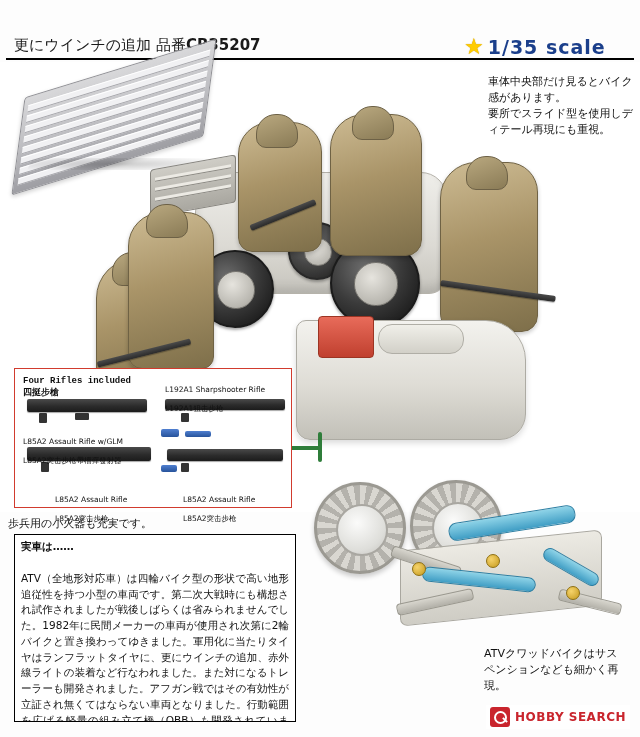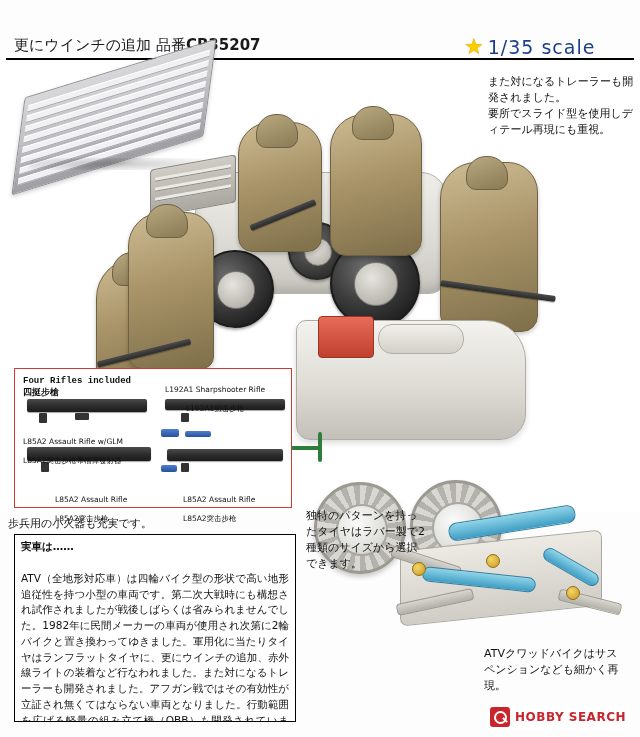--- a/index.html
+++ b/index.html
@@ -65,21 +65,21 @@
     gap: 4px;
   }
   .star {
     color: #ffcc00;
     font-size: 22px;
     line-height: 20px;
     text-shadow: 0 0 1px #b88800;
   }
   .scale-text {
     font-size: 19px;
-    font-weight: normal;
+    font-weight: bold;
     color: #1b3f8b;
     letter-spacing: 1px;
   }
 
   
   .art {
     position: absolute;
     left: 0;
     top: 62px;
     width: 640px;
@@ -383,21 +383,21 @@
     line-height: 1.35;
     font-family: Liberation Mono, monospace;
   }
   .rifle-label {
     position: absolute;
     font-size: 7.5px;
     line-height: 1.3;
     color: #111;
     white-space: pre-line;
   }
-  .rl-sharp { left: 150px; top: 6px; text-align: center; }
+  .rl-sharp { left: 150px; top: 6px; }
   .rl-glm { left: 8px; top: 58px; }
   .rl-a1 { left: 40px; top: 116px; }
   .rl-a2 { left: 168px; top: 116px; }
   .gun {
     position: absolute;
     background: linear-gradient(180deg,#4a4a4a 0%, #2b2b2b 55%, #1c1c1c 100%);
     border-radius: 2px;
     box-shadow: 0 1px 1px rgba(0,0,0,0.35);
   }
   .g-a { left: 12px; top: 30px; width: 120px; height: 13px; }
@@ -561,23 +561,22 @@
     <div class="ch-arm ca2"></div>
     <div class="ch-arm ca3"></div>
     <div class="ch-pipe cp1"></div>
     <div class="ch-pipe cp2"></div>
     <div class="ch-pipe cp3"></div>
     <div class="ch-bolt" style="left:22px; top:62px"></div>
     <div class="ch-bolt" style="left:96px; top:54px"></div>
     <div class="ch-bolt" style="left:176px; top:86px"></div>
   </div>
 
-  <div class="callout c-topright">また対になるトレーラーも開発されました。
+  <div class="callout c-topright">車体中央部だけ見るとバイク感があります。
 要所でスライド型を使用しディテール再現にも重視。</div>
-  <div class="callout c-tire">独特のパターンを持ったタイヤはラバー製で2種類のサイズから選択できます。</div>
   <div class="callout c-suspension">ATVクワッドバイクはサスペンションなども細かく再現。</div>
   <div class="callout c-weapons">歩兵用の小火器も充実です。</div>
 
   <div class="rifles-panel">
     <div class="rifles-title">
       <span>Four Rifles included</span><br>
       <span>四挺步槍</span>
     </div>
 
     <div class="gun g-a"></div>

